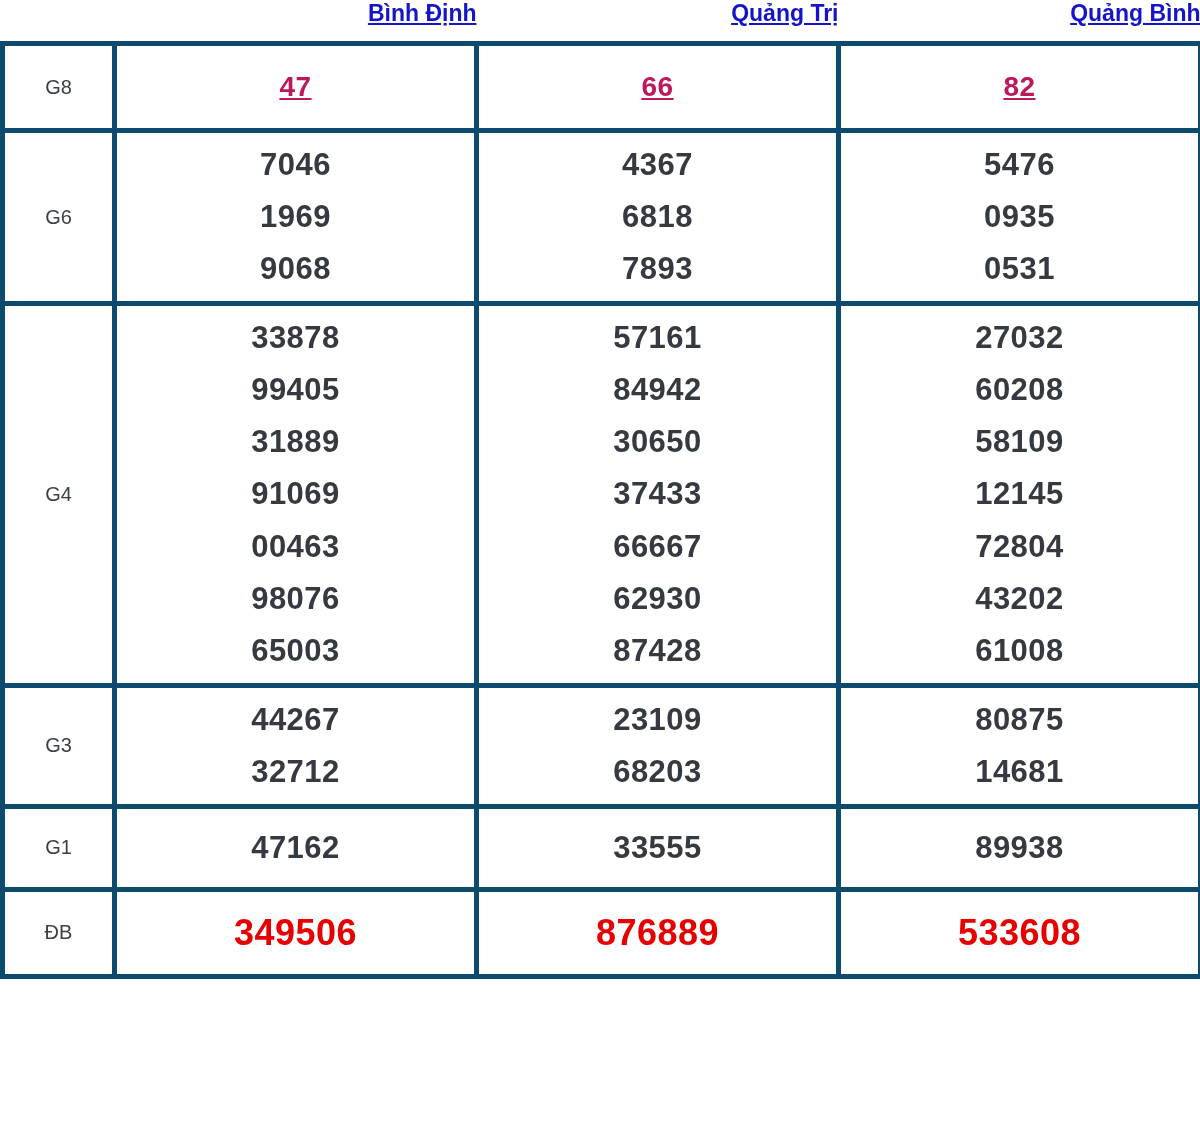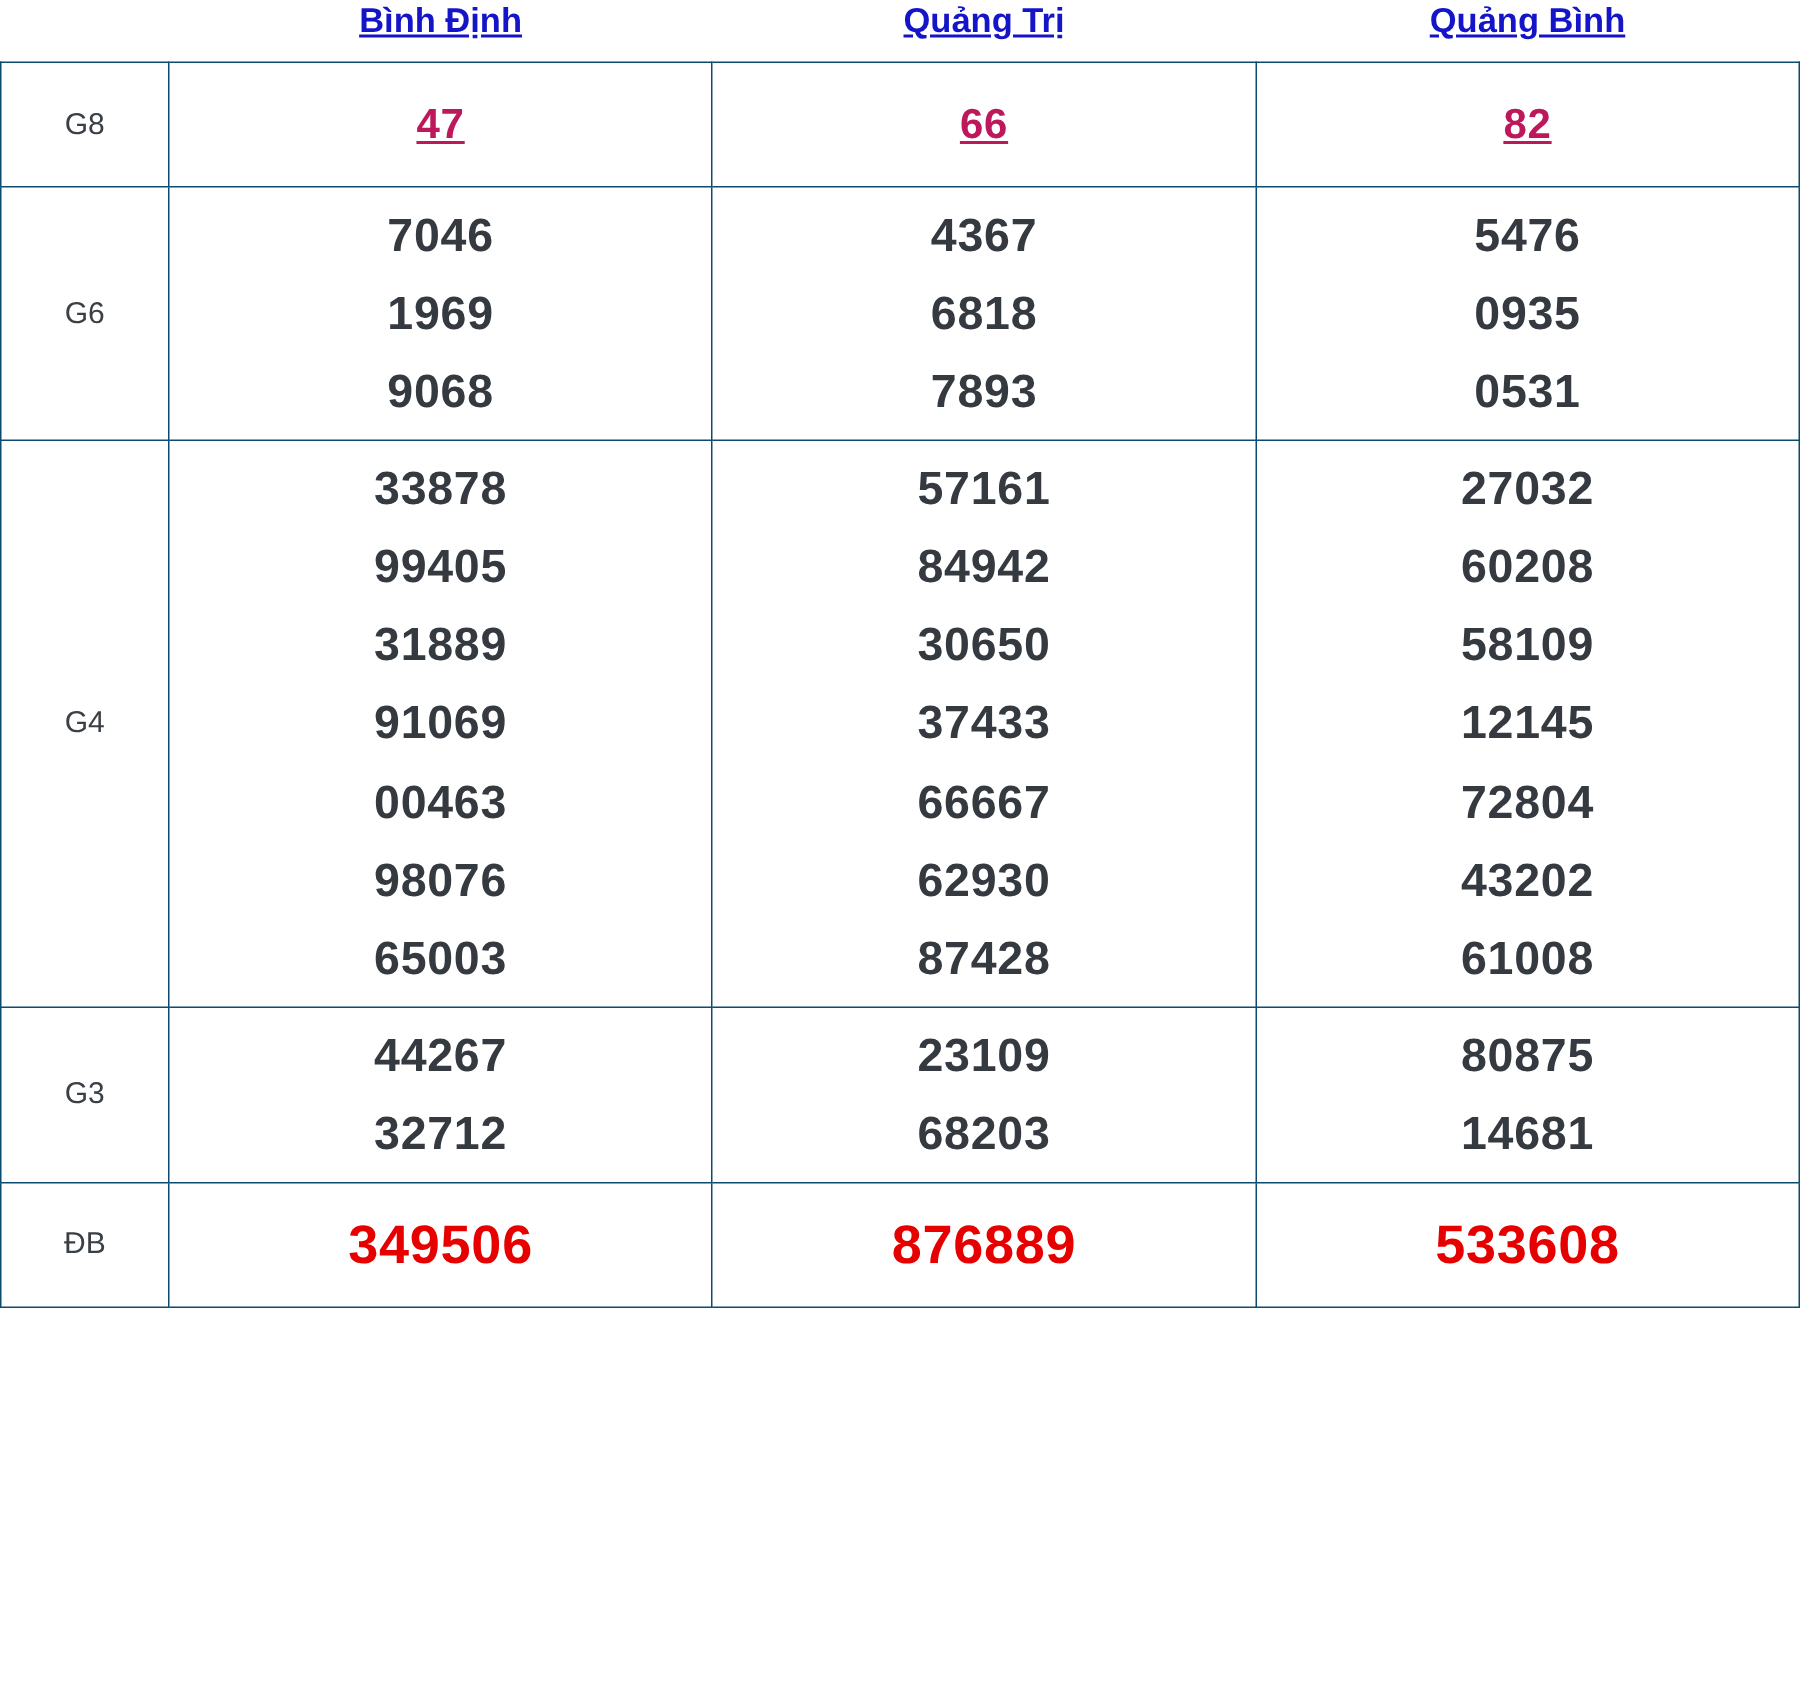--- a/index.html
+++ b/index.html
@@ -20,32 +20,32 @@
     table-layout: fixed;
   }
   table.lottery col.c-label { width: 112px; }
   table.lottery col.c-prov  { width: 362px; }
 
   thead th {
     border: none;
     padding: 0 0 14px 0;
     font-size: 23px;
     font-weight: bold;
-    text-align: center;
+    text-align: right;
     vertical-align: bottom;
   }
   thead th.blank { border: none; }
   thead th a.prov-link {
     color: #1414c8;
     text-decoration: underline;
     font-weight: bold;
   }
 
   tbody td {
-    border: 1px solid #0c4a6e;
+    border: 5px solid #0c4a6e;
     text-align: center;
     vertical-align: middle;
     padding: 6px 0;
   }
   tbody td.rowlabel {
     font-size: 20px;
     color: #3a4045;
     font-weight: normal;
     background: #ffffff;
   }
@@ -164,20 +164,32 @@
         </td>
         <td class="nums">
           <span class="num-line">23109</span>
           <span class="num-line">68203</span>
         </td>
         <td class="nums">
           <span class="num-line">80875</span>
           <span class="num-line">14681</span>
         </td>
       </tr>
+      <tr class="r-g1">
+        <td class="rowlabel">G1</td>
+        <td class="nums">
+          <span class="num-line">47162</span>
+        </td>
+        <td class="nums">
+          <span class="num-line">33555</span>
+        </td>
+        <td class="nums">
+          <span class="num-line">89938</span>
+        </td>
+      </tr>
       <tr class="r-db">
         <td class="rowlabel">ĐB</td>
         <td class="nums">
           <span class="num-line">349506</span>
         </td>
         <td class="nums">
           <span class="num-line">876889</span>
         </td>
         <td class="nums">
           <span class="num-line">533608</span>

